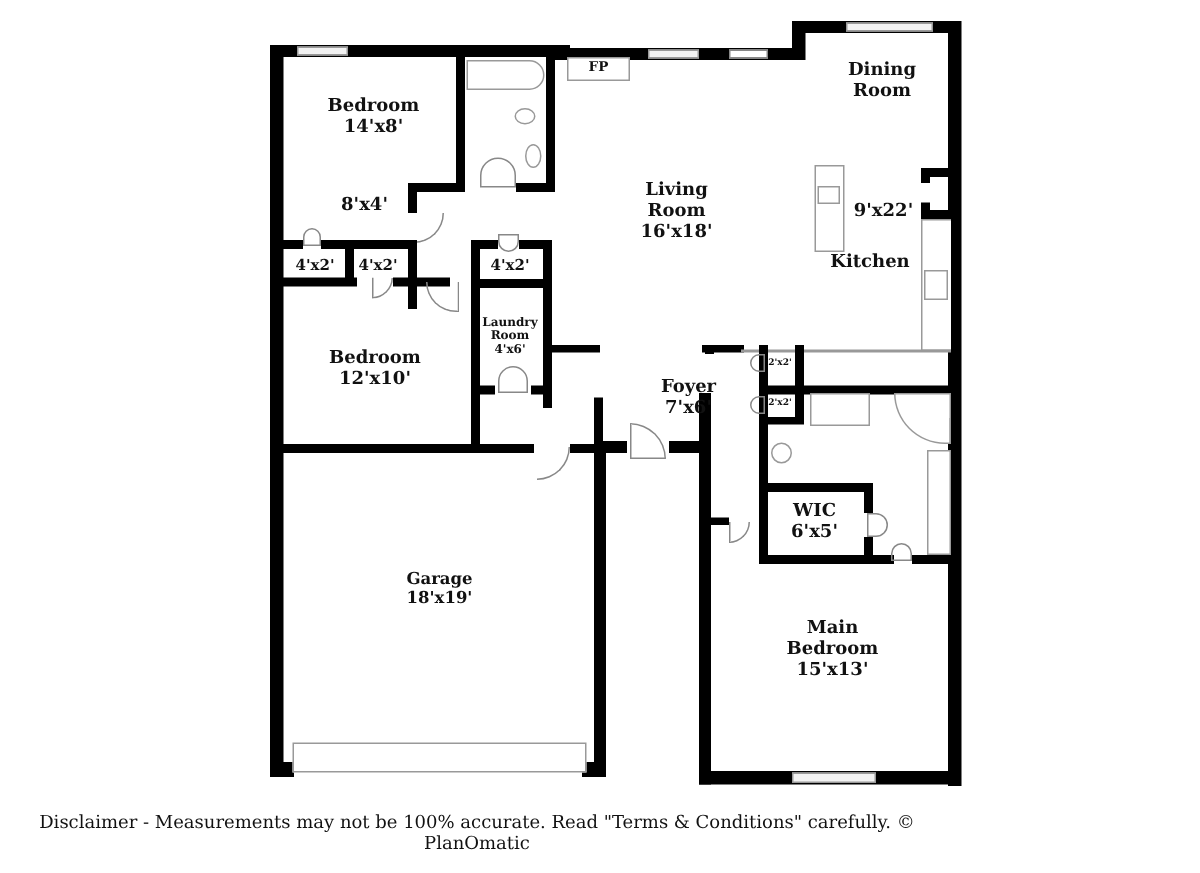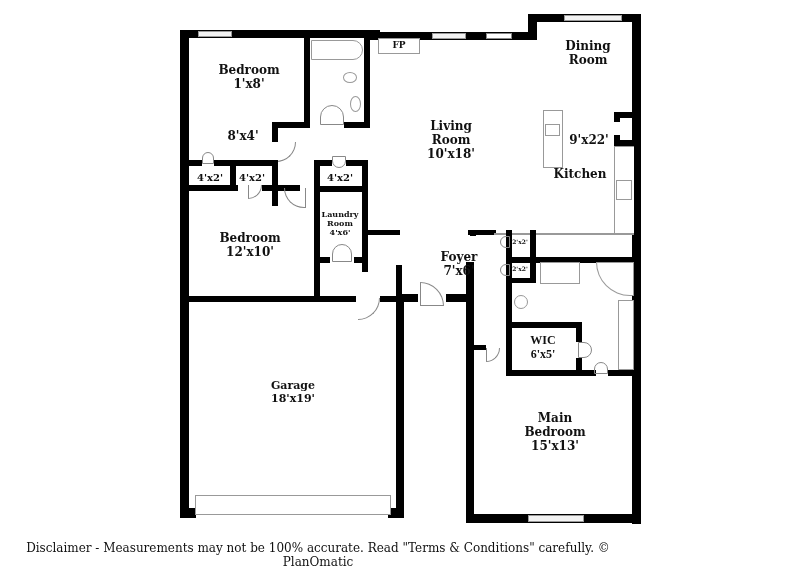--- a/index.html
+++ b/index.html
@@ -123,57 +123,57 @@
   <div class="door" style="left:578px;top:342px;width:14px;height:16px;border-radius:0 16px 16px 0;"></div>
   <div class="w" style="left:576px;top:358px;width:6px;height:18px;"></div>
   <div class="w" style="left:506px;top:370px;width:90px;height:6px;"></div>
   <div class="door" style="left:594px;top:362px;width:14px;height:12px;border-radius:12px 12px 0 0;"></div>
   <div class="w" style="left:608px;top:370px;width:32px;height:6px;"></div>
   <div class="w" style="left:474px;top:345px;width:12px;height:5px;"></div>
   <div class="door" style="left:486px;top:348px;width:14px;height:14px;border-radius:0 0 14px 0;border-top:none;"></div>
 
   <div class="lbl big" style="left:249px;top:64px;">
     <div>Bedroom</div>
-    <div>1'x8'</div>
+    <div>14'x8'</div>
   </div>
   <div class="lbl big" style="left:228px;top:130px;margin-left:15px;">8'x4'</div>
   <div class="lbl sm" style="left:210px;top:172px;">4'x2'</div>
   <div class="lbl sm" style="left:252px;top:172px;">4'x2'</div>
   <div class="lbl sm" style="left:340px;top:172px;">4'x2'</div>
 
   <div class="lbl big" style="left:250px;top:232px;">
     <div>Bedroom</div>
     <div>12'x10'</div>
   </div>
   <div class="lbl med" style="left:340px;top:210px;font-size:8px;">
     <div>Laundry</div>
     <div>Room</div>
     <div>4'x6'</div>
   </div>
 
   <div class="lbl big" style="left:451px;top:120px;">
     <div>Living</div>
     <div>Room</div>
-    <div>10'x18'</div>
+    <div>16'x18'</div>
   </div>
   <div class="lbl big" style="left:588px;top:40px;">
     <div>Dining</div>
     <div>Room</div>
   </div>
   <div class="lbl big" style="left:589px;top:134px;">9'x22'</div>
   <div class="lbl big" style="left:580px;top:168px;">Kitchen</div>
 
   <div class="lbl big" style="left:459px;top:251px;">
     <div>Foyer</div>
     <div>7'x6'</div>
   </div>
   <div class="lbl sm" style="left:520px;top:239px;font-size:6px;">2'x2'</div>
   <div class="lbl sm" style="left:520px;top:266px;font-size:6px;">2'x2'</div>
 
-  <div class="lbl big" style="left:543px;top:334px;font-family:Liberation Serif, serif;">
+  <div class="lbl big" style="left:543px;top:334px;">
     <div>WIC</div>
     <div>6'x5'</div>
   </div>
 
   <div class="lbl big" style="left:293px;top:380px;font-size:11px;">
     <div>Garage</div>
     <div>18'x19'</div>
   </div>
 
   <div class="lbl big" style="left:555px;top:412px;">

